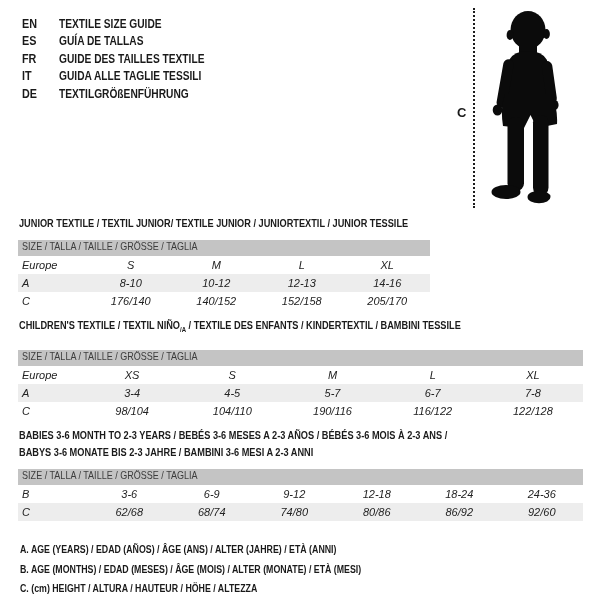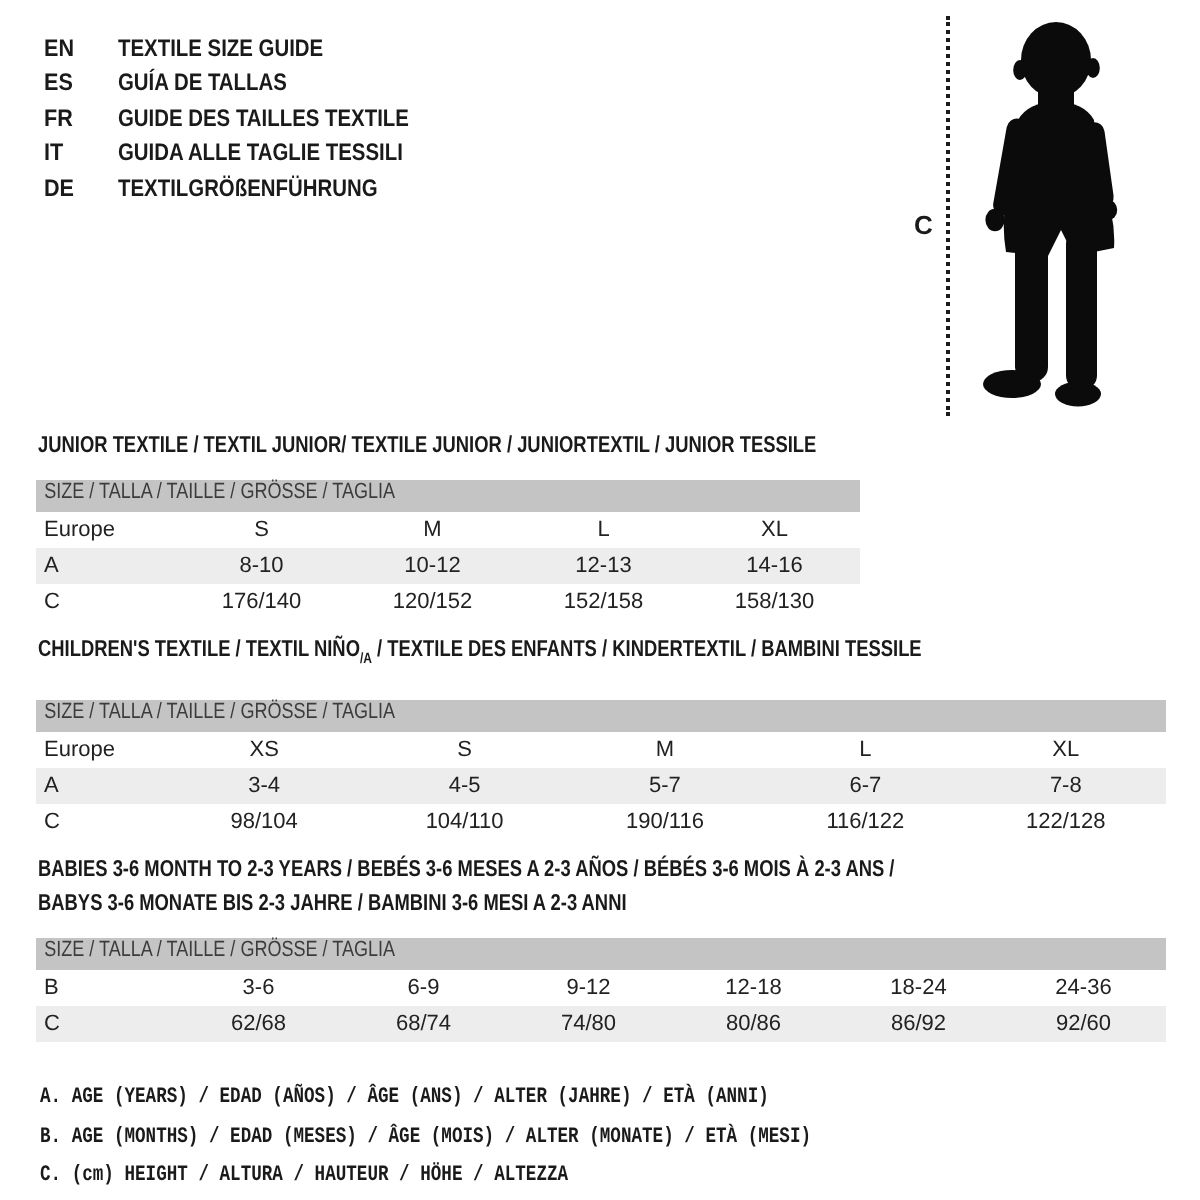--- a/index.html
+++ b/index.html
@@ -17,30 +17,30 @@
   .measure-line{position:absolute;left:473px;top:8px;height:200px;width:0;border-left:2px dotted #1c1c1c;}
   .figure-label{position:absolute;left:457px;top:105px;font-size:13px;font-weight:bold;}
   .baby-svg{position:absolute;left:481px;top:7px;}
   
   .t-title{position:absolute;font-size:11.5px;font-weight:bold;white-space:nowrap;
            transform:scaleX(.8);transform-origin:0 0;line-height:16.5px;}
   .sizetable{position:absolute;}
   .size-bar{height:16px;background:#c4c4c4;display:flex;align-items:flex-start;}
   .size-bar span{font-size:11px;color:#3c3c3c;padding-left:5px;white-space:nowrap;
                  transform:scaleX(.82);transform-origin:0 50%;}
-  .trow{display:grid;height:18px;align-items:center;font-size:11px;color:#222;}
+  .trow{display:grid;height:18px;align-items:center;font-size:11px;color:#222;font-style:italic;}
   .trow.shaded{background:#ededed;}
   .cols4{grid-template-columns:70px repeat(4,1fr);}
   .cols5{grid-template-columns:64px repeat(5,1fr);}
   .cols6{grid-template-columns:70px repeat(6,1fr);}
   .tlabel{padding-left:4px;text-align:left;white-space:nowrap;}
   .tcell{text-align:center;white-space:nowrap;}
   .sub{font-size:7.5px;vertical-align:sub;}
   
-  .footnotes{position:absolute;left:20px;top:539px;font-family:Liberation Mono, monospace;}
+  .footnotes{position:absolute;left:20px;top:539px;}
   .footnote{height:19.7px;font-size:11px;font-weight:bold;white-space:nowrap;
             transform:scaleX(.8);transform-origin:0 50%;display:flex;align-items:center;}
 </style>
 </head>
 <body>
 
 <div id="canvas">
 
   <div class="lang-block">
     <div class="lang-row">
@@ -102,23 +102,23 @@
         <div class="trow cols4 shaded">
           <span class="tlabel">A</span>
           <span class="tcell">8-10</span>
           <span class="tcell">10-12</span>
           <span class="tcell">12-13</span>
           <span class="tcell">14-16</span>
         </div>
         <div class="trow cols4">
           <span class="tlabel">C</span>
           <span class="tcell">176/140</span>
-          <span class="tcell">120/152</span>
+          <span class="tcell">140/152</span>
           <span class="tcell">152/158</span>
-          <span class="tcell">158/130</span>
+          <span class="tcell">205/170</span>
         </div>
       </div>
   </div>
 
   <div class="t-title" style="left:19px;top:317px;"><span>CHILDREN'S TEXTILE / TEXTIL NIÑO</span><span class="sub">/A</span><span> / TEXTILE DES ENFANTS / KINDERTEXTIL / BAMBINI TESSILE</span></div>
   <div class="sizetable" style="left:18px;top:350px;width:565px;">
     <div class="size-bar">
       <span>SIZE / TALLA / TAILLE / GRÖSSE / TAGLIA</span>
     </div>
     <div>

